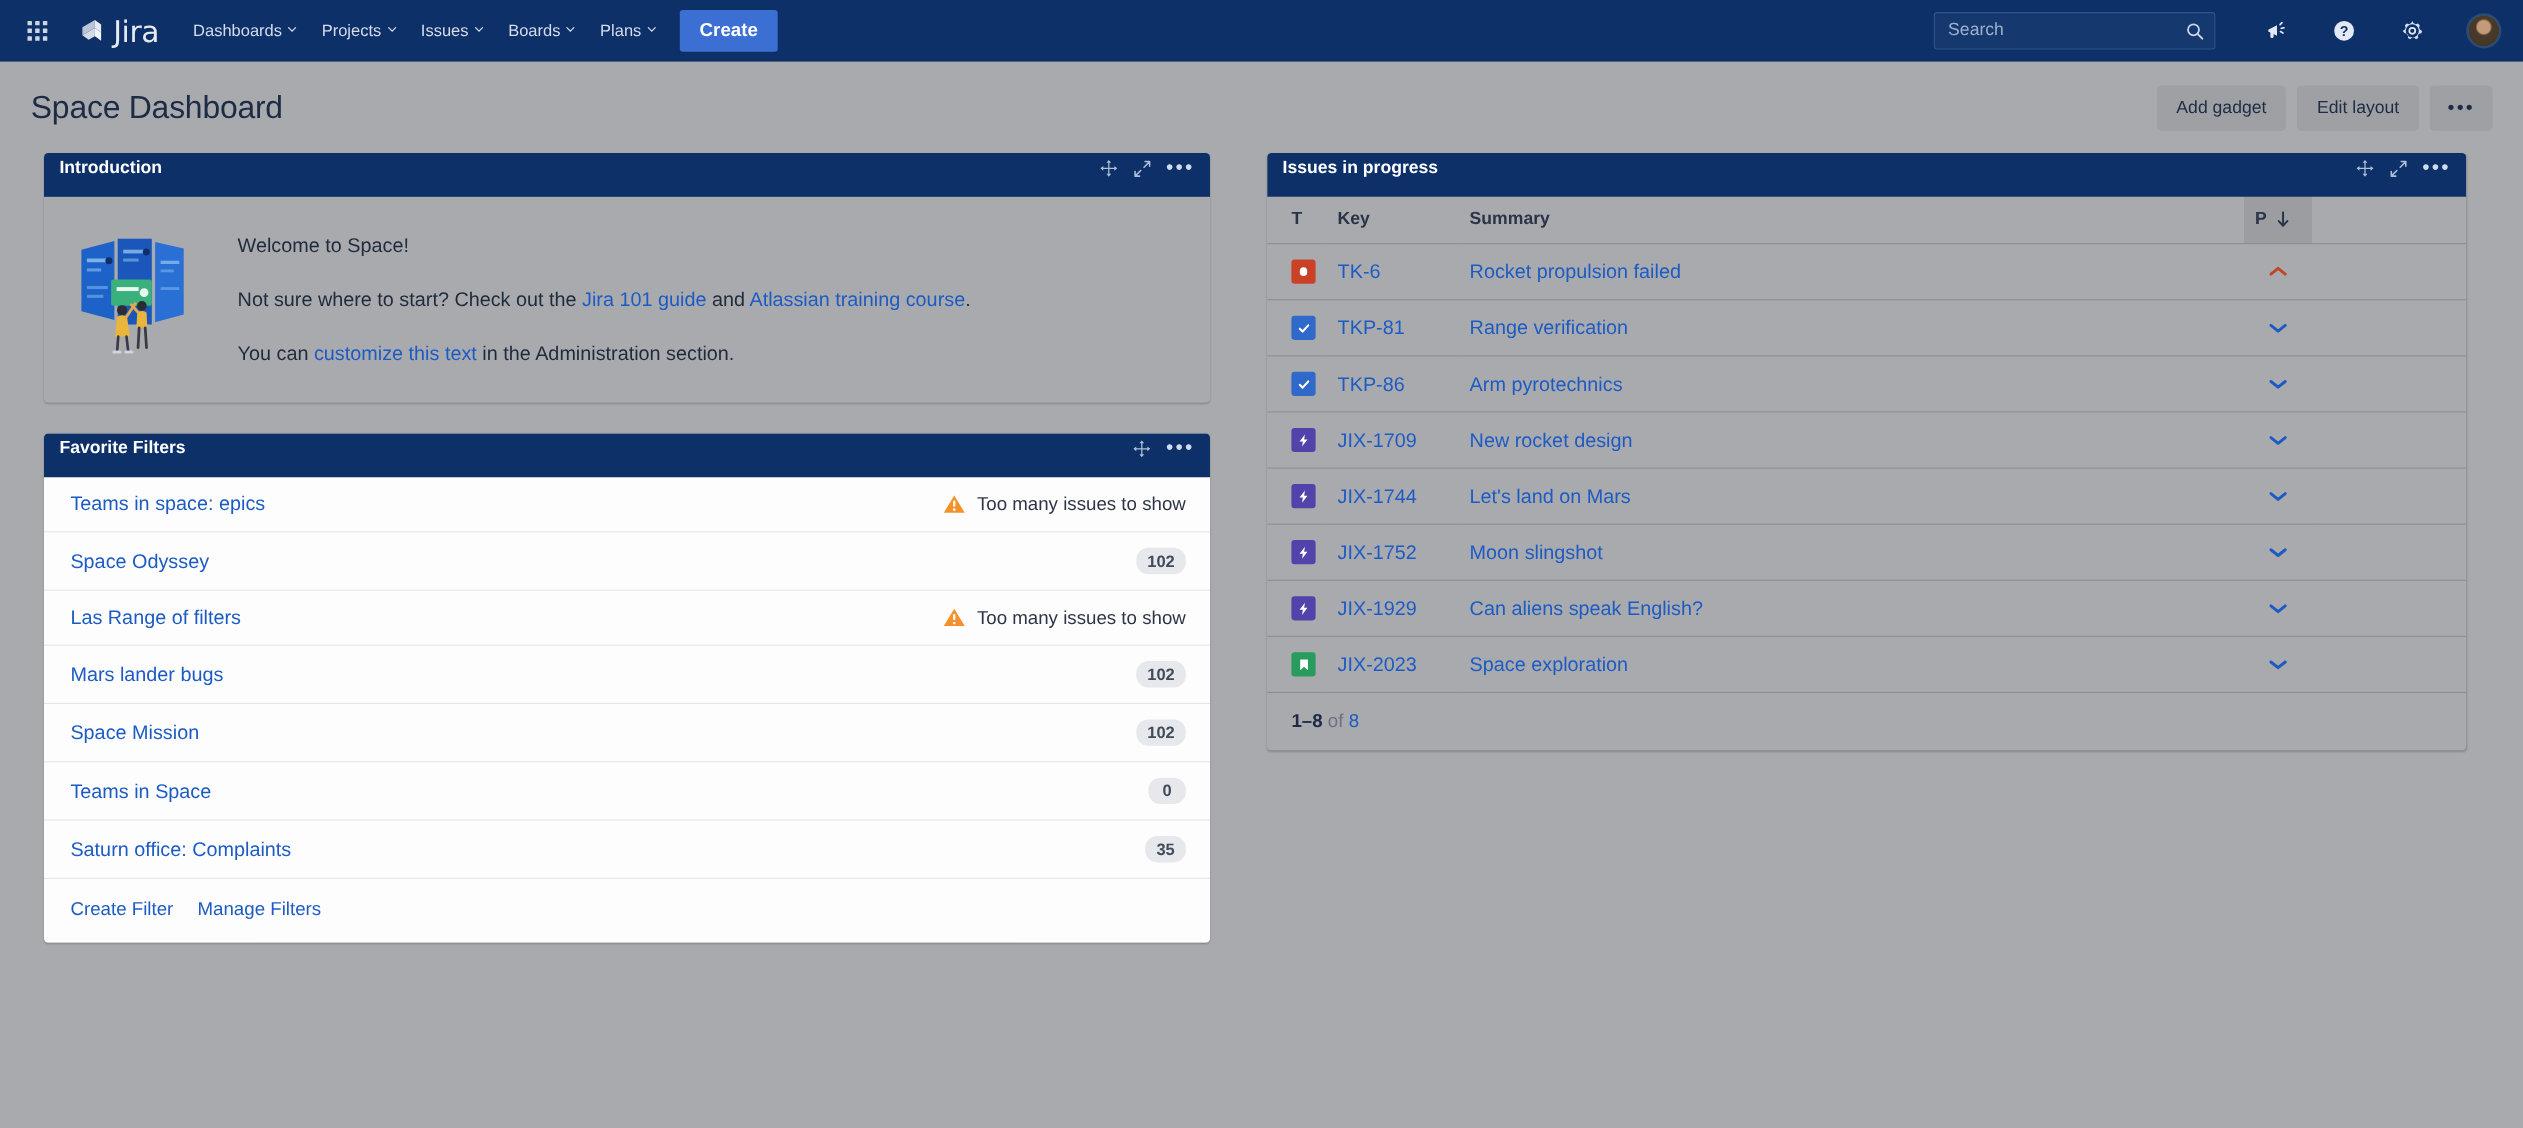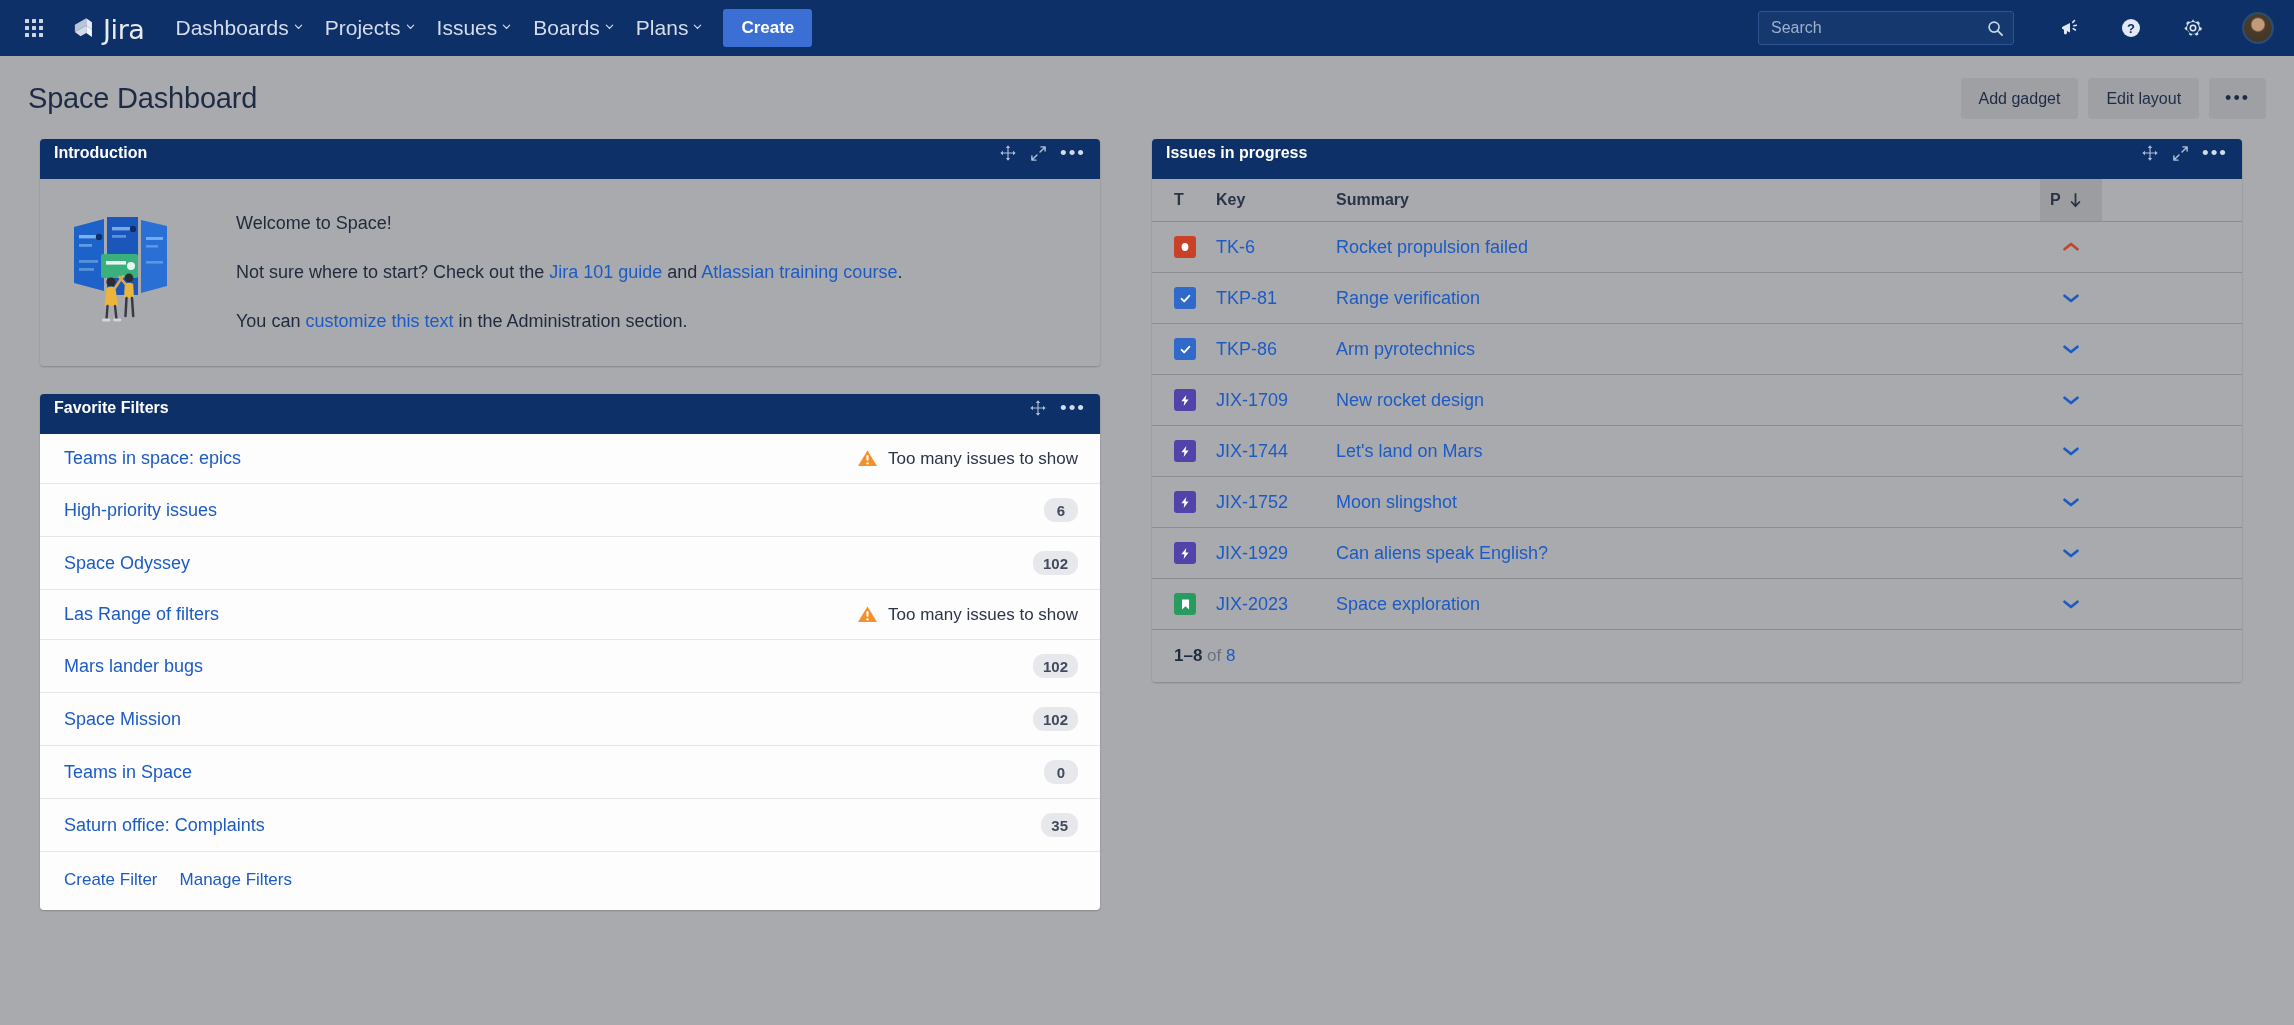--- a/index.html
+++ b/index.html
@@ -43,21 +43,21 @@
   }
   .brand .mark { width: 26px; height: 26px; display: block; }
   .brand .wordmark {
     font-size: 27px; color: #e8eaf0; letter-spacing: -0.4px;
     font-family: "DejaVu Sans", sans-serif; font-weight: 400;
     line-height: 1; position: relative; top: 1px;
   }
 
   .navitem {
     display: flex; align-items: center; gap: 5px;
-    color: #d5dcea; font-size: 21px;
+    color: #d5dcea; font-size: 15px;
     padding: 7px 11px; border-radius: 3px; cursor: pointer;
     white-space: nowrap;
   }
   .chev { width: 9px; height: 9px; display: inline-block; position: relative; top: -2px; }
 
   .create-btn {
     background: #3b6fd4;
     color: #ffffff;
     font-size: 17px;
     font-weight: 600;
@@ -178,21 +178,21 @@
   
   .intro-body { display: flex; padding: 26px 28px 30px 30px; gap: 26px; }
   .intro-illus { flex: 0 0 120px; padding-top: 8px; }
   .intro-text {
     color: #1f2a3c;
     font-size: 18px;
     line-height: 1.62;
     font-family: "Liberation Sans", sans-serif;
     padding-top: 4px;
   }
-  .intro-text p { margin-bottom: 20px; margin-left: 20px; }
+  .intro-text p { margin-bottom: 20px; }
   .intro-text p:last-child { margin-bottom: 0; }
   a.lnk { color: #1d5bc4; text-decoration: none; cursor: pointer; }
 
   
   .filters-list { padding: 0 0 0 0; }
   .filter-row {
     display: flex; align-items: center;
     padding: 14px 22px 14px 24px;
     border-bottom: 1px solid #e4e6ea;
     min-height: 50px;
@@ -488,26 +488,20 @@
             <span class="filter-right">
               <svg width="21" height="19" viewBox="0 0 22 20">
                 <path d="M11 1.6 L21 18 H1 Z" fill="#f5912a"></path>
                 <rect x="9.9" y="6.4" width="2.2" height="6" rx="1.1" fill="#ffffff"></rect>
                 <circle cx="11" cy="15.1" r="1.25" fill="#ffffff"></circle>
               </svg>
               <span class="warn-text">Too many issues to show</span>
             </span>
           </div>
 
-          <div class="filter-row">
-            <a class="filter-name">High-priority issues</a>
-            <span class="filter-right">
-              <span class="count-badge">6</span>
-            </span>
-          </div>
 
           <div class="filter-row">
             <a class="filter-name">Space Odyssey</a>
             <span class="filter-right">
               <span class="count-badge">102</span>
             </span>
           </div>
 
           <div class="filter-row">
             <a class="filter-name">Las Range of filters</a>

